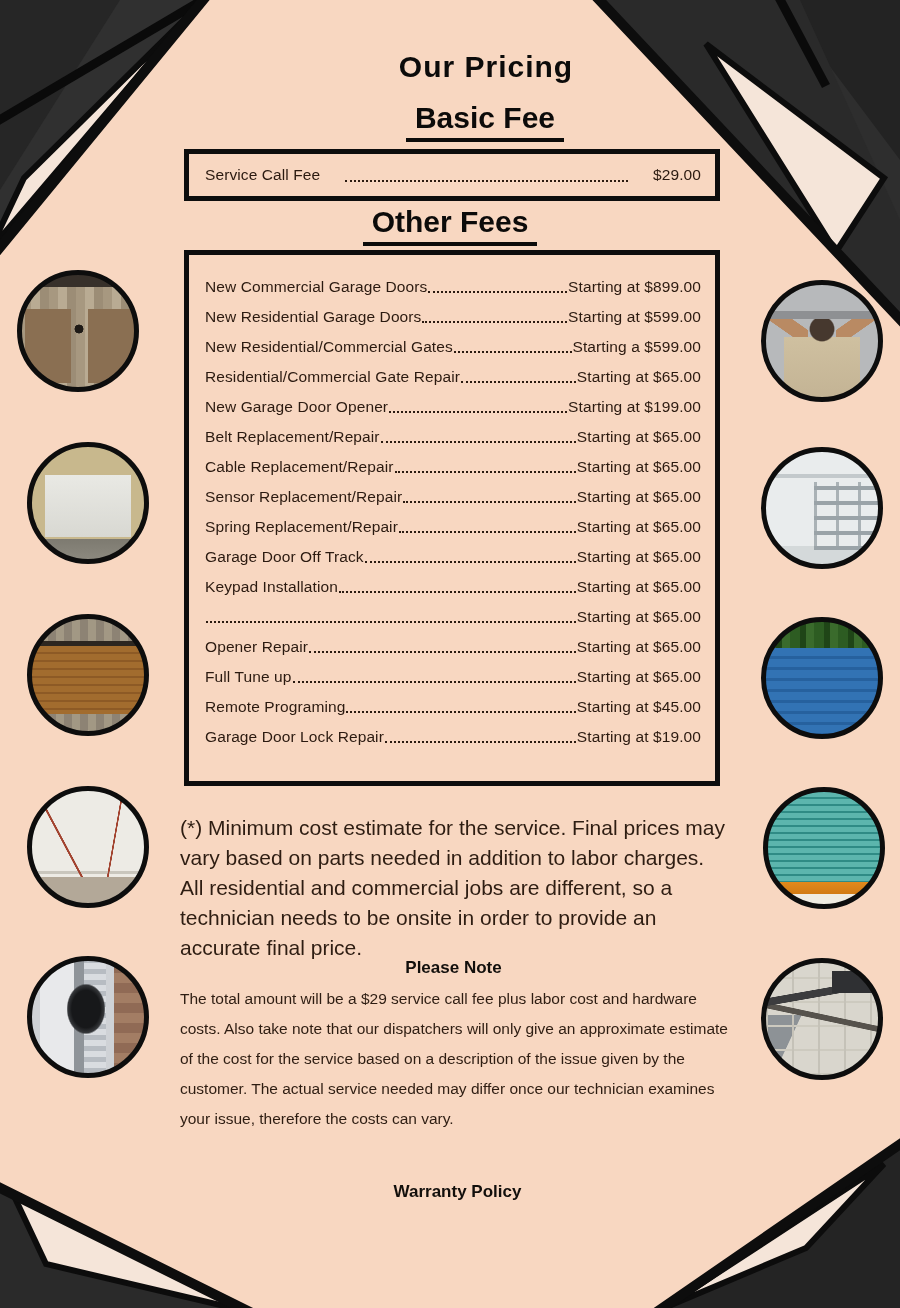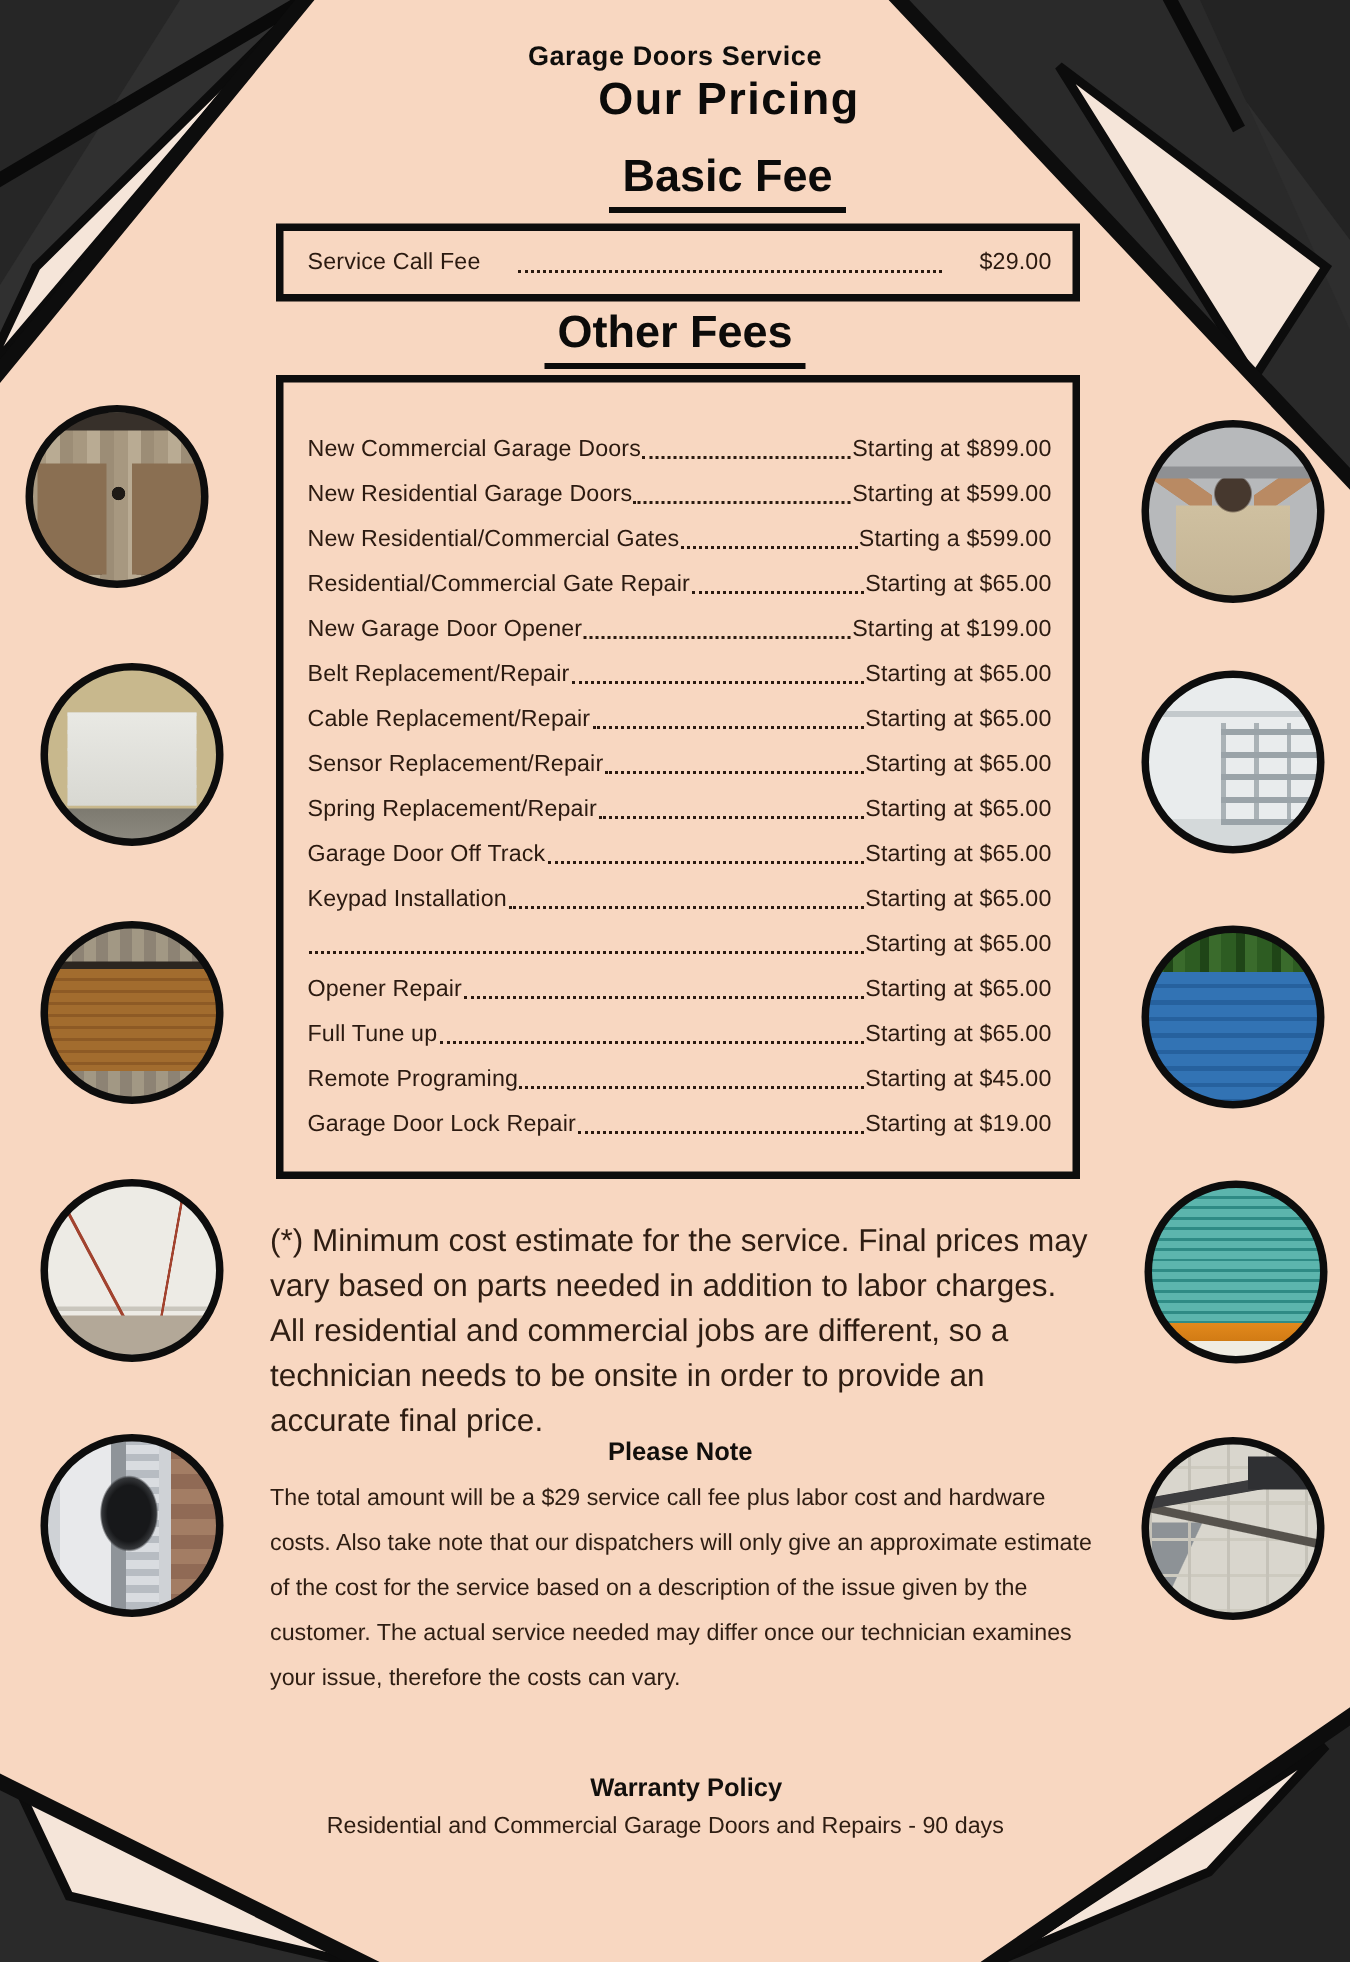--- a/index.html
+++ b/index.html
@@ -29,21 +29,21 @@
   }
   .head-basic{top:101px;padding-left:35px;}
   .head-other{top:205px;}
 
   
   .fee-box{
     position:absolute;left:184px;width:536px;box-sizing:border-box;
     border:5px solid #0d0d0d;background:transparent;
   }
   .basic-box{top:149px;height:52px;display:flex;align-items:center;padding:0 14px 0 16px;}
-  .other-box{top:250px;height:536px;padding:26px 14px 0 16px;}
+  .other-box{top:250px;height:536px;padding:13px 14px 0 16px;}
   .fee-row{
     display:flex;align-items:flex-end;height:30px;
     font-size:15.5px;color:#2b1a10;letter-spacing:.1px;white-space:nowrap;
   }
   .basic-box .fee-row{flex:1;height:auto;gap:24px;}
   .fee-label{line-height:22px;}
   .fee-value{line-height:22px;}
   .dots{
     flex:1;border-bottom:2.6px dotted #2b1a10;margin:0 1px;
     transform:translateY(-5px);min-width:24px;
@@ -186,21 +186,20 @@
     <polygon points="196,8 24,178 -10,250" fill="#f5e5d9" stroke="#0c0c0c" stroke-width="6"></polygon>
     <polygon points="706,44 884,178 836,252" fill="#f5e5d9" stroke="#0c0c0c" stroke-width="6"></polygon>
     <polygon points="14,1196 250,1312 46,1264" fill="#f5e5d9" stroke="#0c0c0c" stroke-width="6"></polygon>
     <polygon points="884,1164 664,1308 806,1248" fill="#f5e5d9" stroke="#0c0c0c" stroke-width="6"></polygon>
 
     <path d="M 213 -12 L 588 -12 L 912 332 L 912 1136 L 648 1318 L 262 1318 L -12 1182 L -12 262 Z" fill="#f8d7c1" stroke="#0d0d0d" stroke-width="10" stroke-linejoin="round"></path>
   </svg>
 
   <div class="content">
 
-    <div class="kicker">Garage Doors Service</div>
     <div class="title">Our Pricing</div>
 
     <div class="section-head head-basic">
       <span>Basic Fee</span>
     </div>
     <div class="fee-box basic-box">
       <div class="fee-row">
         <span class="fee-label">Service Call Fee</span>
         <span class="dots"></span>
         <span class="fee-value">$29.00</span>
@@ -291,21 +290,20 @@
           <span class="fee-value">Starting at $19.00</span>
         </div>
       </div>
 
     <div class="footnote">(*) Minimum cost estimate for the service. Final prices may vary based on parts needed in addition to labor charges. All residential and commercial jobs are different, so a technician needs to be onsite in order to provide an accurate final price.</div>
 
     <div class="note-head">Please Note</div>
     <div class="note-body">The total amount will be a $29 service call fee plus labor cost and hardware costs. Also take note that our dispatchers will only give an approximate estimate of the cost for the service based on a description of the issue given by the customer. The actual service needed may differ once our technician examines your issue, therefore the costs can vary.</div>
 
     <div class="warranty-head">Warranty Policy</div>
-    <div class="warranty-body">Residential and Commercial Garage Doors and Repairs - 90 days</div>
 
     <div class="photo p-l1" aria-label="stone house with two brown wooden garage doors"></div>
     <div class="photo p-l2" aria-label="white residential garage door"></div>
     <div class="photo p-l3" aria-label="wooden slat garage door panel"></div>
     <div class="photo p-l4" aria-label="garage door interior frame and rods"></div>
     <div class="photo p-l5" aria-label="black garage door opener unit on frame"></div>
 
     <div class="photo p-r1" aria-label="technician installing ceiling garage door opener"></div>
     <div class="photo p-r2" aria-label="white garage interior with metal gate tracks"></div>
     <div class="photo p-r3" aria-label="blue roller garage door under green foliage"></div>

